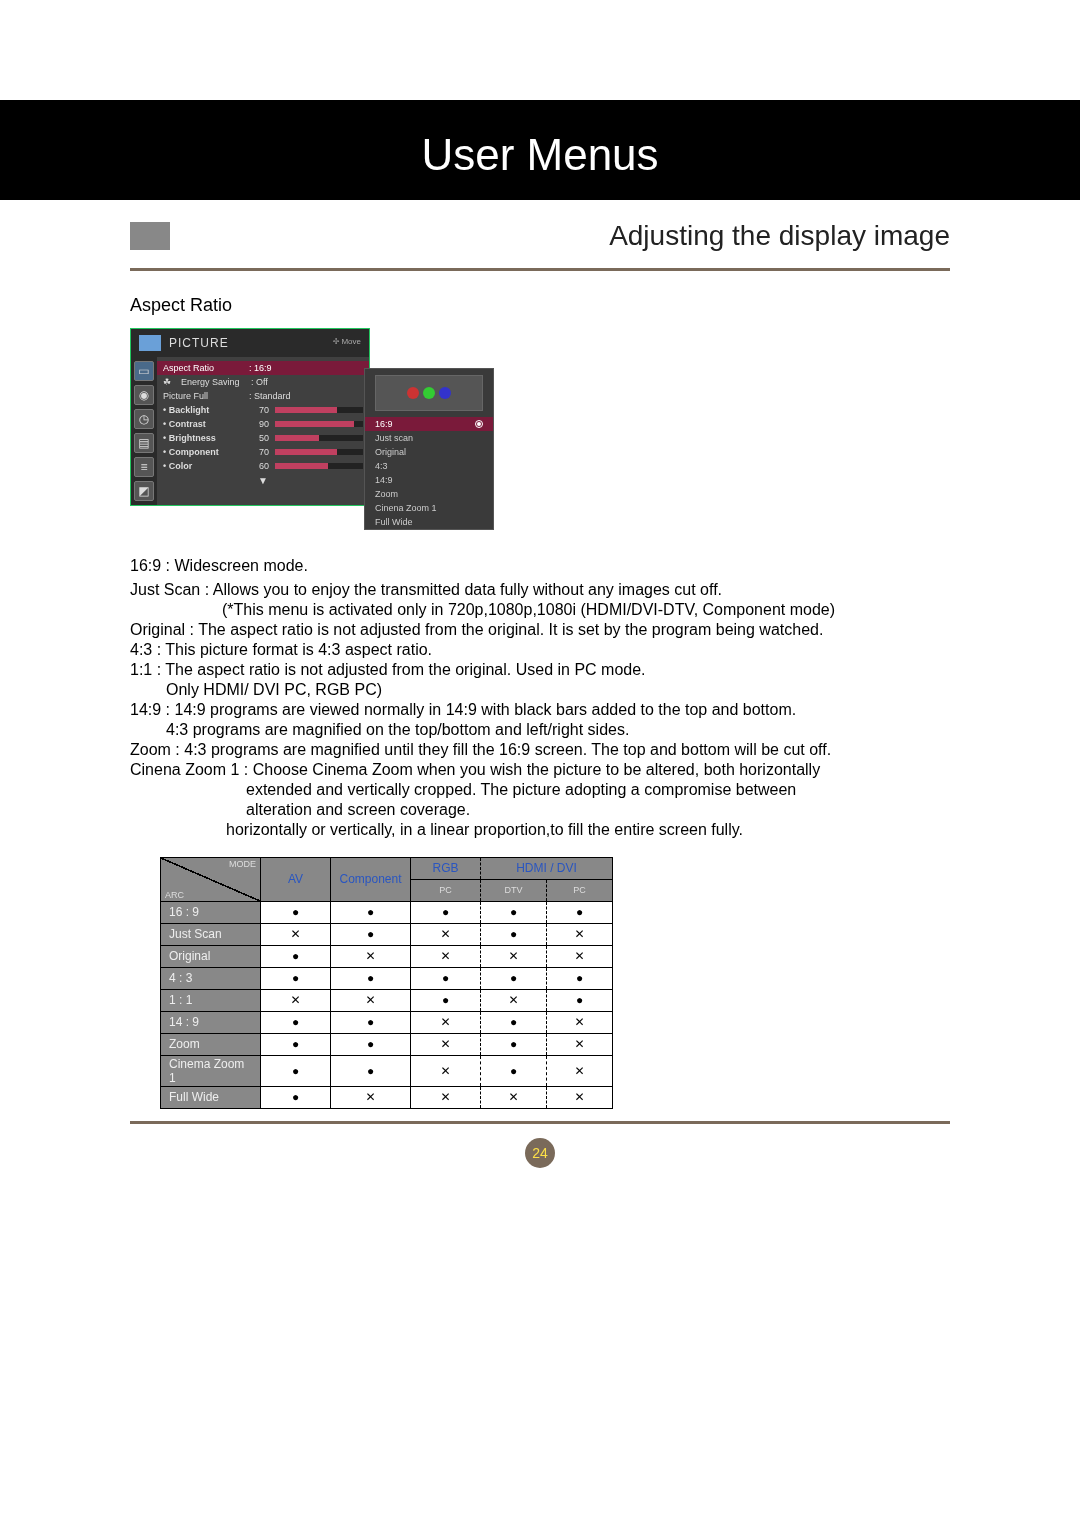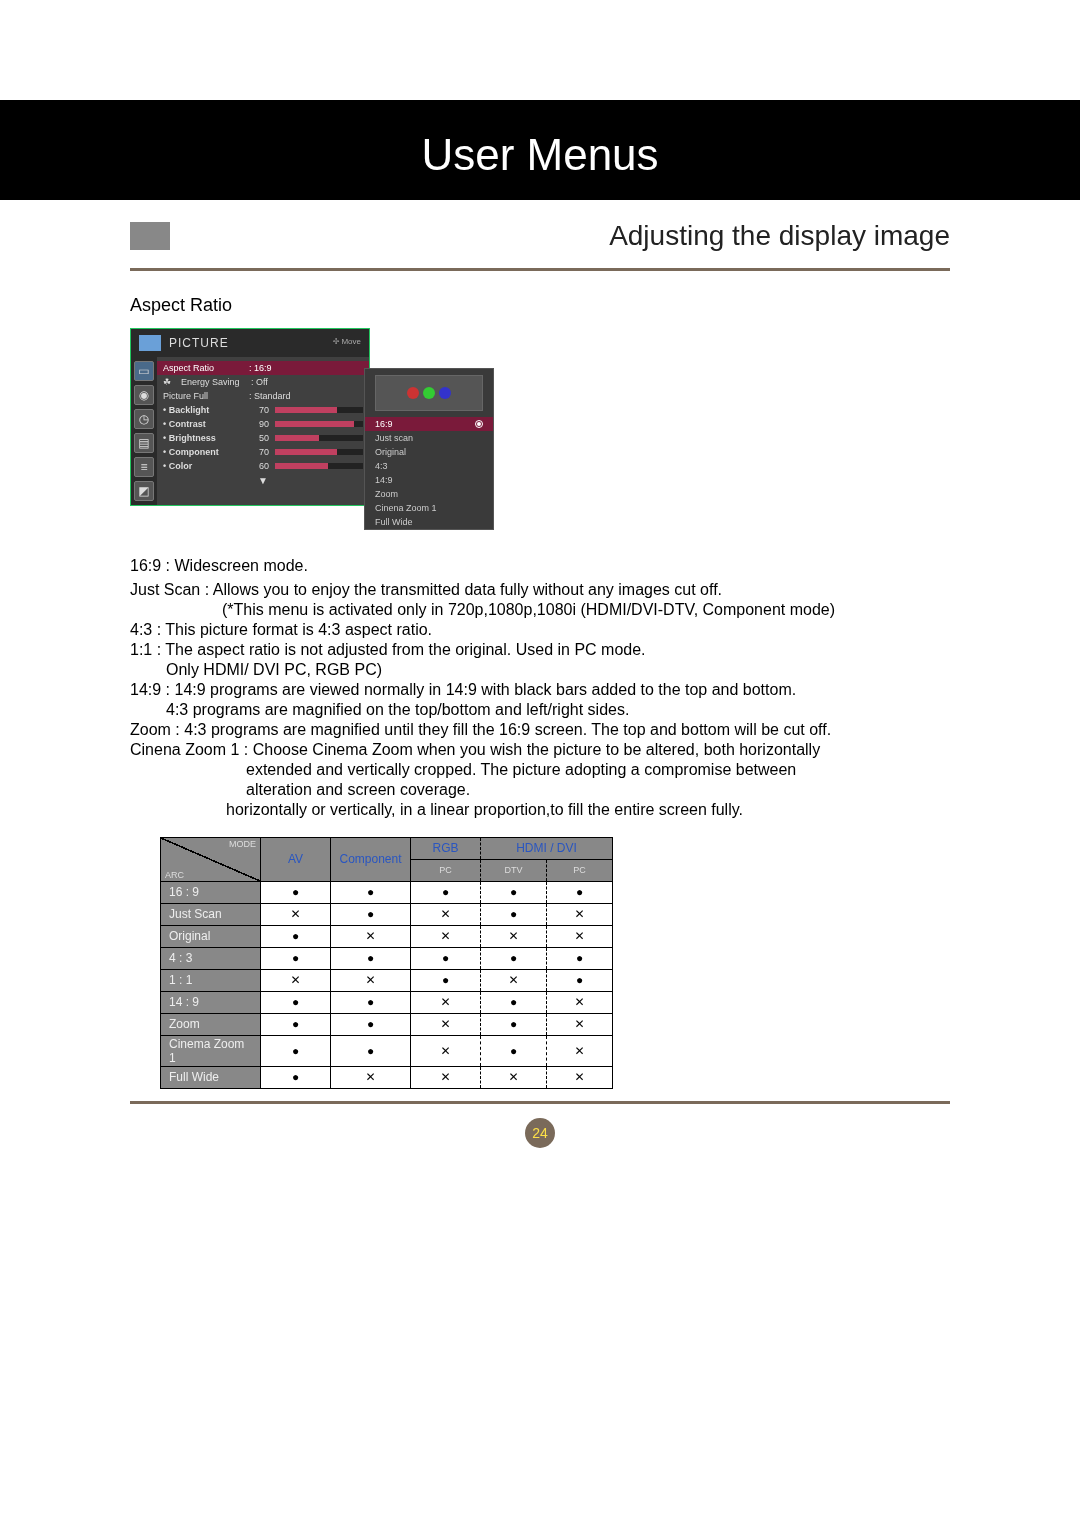--- a/index.html
+++ b/index.html
@@ -164,20 +164,21 @@
             <div class="popup-item">Full Wide</div>
           </div>
       </div>
     </div>
 
 
     <div class="desc-group">
       <p class="desc" style="">16:9 :  Widescreen mode.</p>
       <p>Just Scan :  Allows you to enjoy the transmitted data fully without any images cut off.</p>
       <p class="indent1">(*This menu is activated only in 720p,1080p,1080i (HDMI/DVI-DTV, Component mode)</p>
+      <p>Original :  The aspect ratio is not adjusted from the original. It is set by the program being watched.</p>
       <p>4:3 :  This picture format is 4:3 aspect ratio.</p>
       <p>1:1 :  The aspect ratio is not adjusted from the original. Used in PC mode.</p>
       <p class="indent-zoom">Only HDMI/ DVI PC, RGB PC)</p>
       <p>14:9 :  14:9 programs are viewed normally in 14:9 with black bars added to the top and bottom.</p>
       <p class="indent-zoom">4:3 programs are magnified on the top/bottom and left/right sides.</p>
       <p>Zoom :  4:3 programs are magnified until they fill the 16:9 screen. The top and bottom will be cut off.</p>
       <p>Cinena Zoom 1 :  Choose Cinema Zoom when you wish the picture to be altered, both horizontally</p>
       <p class="indent-cz">extended and vertically cropped. The picture adopting a compromise between</p>
       <p class="indent-cz">alteration and screen coverage.</p>
       <p class="indent-fw">horizontally or vertically, in a linear proportion,to fill the entire screen fully.</p>

